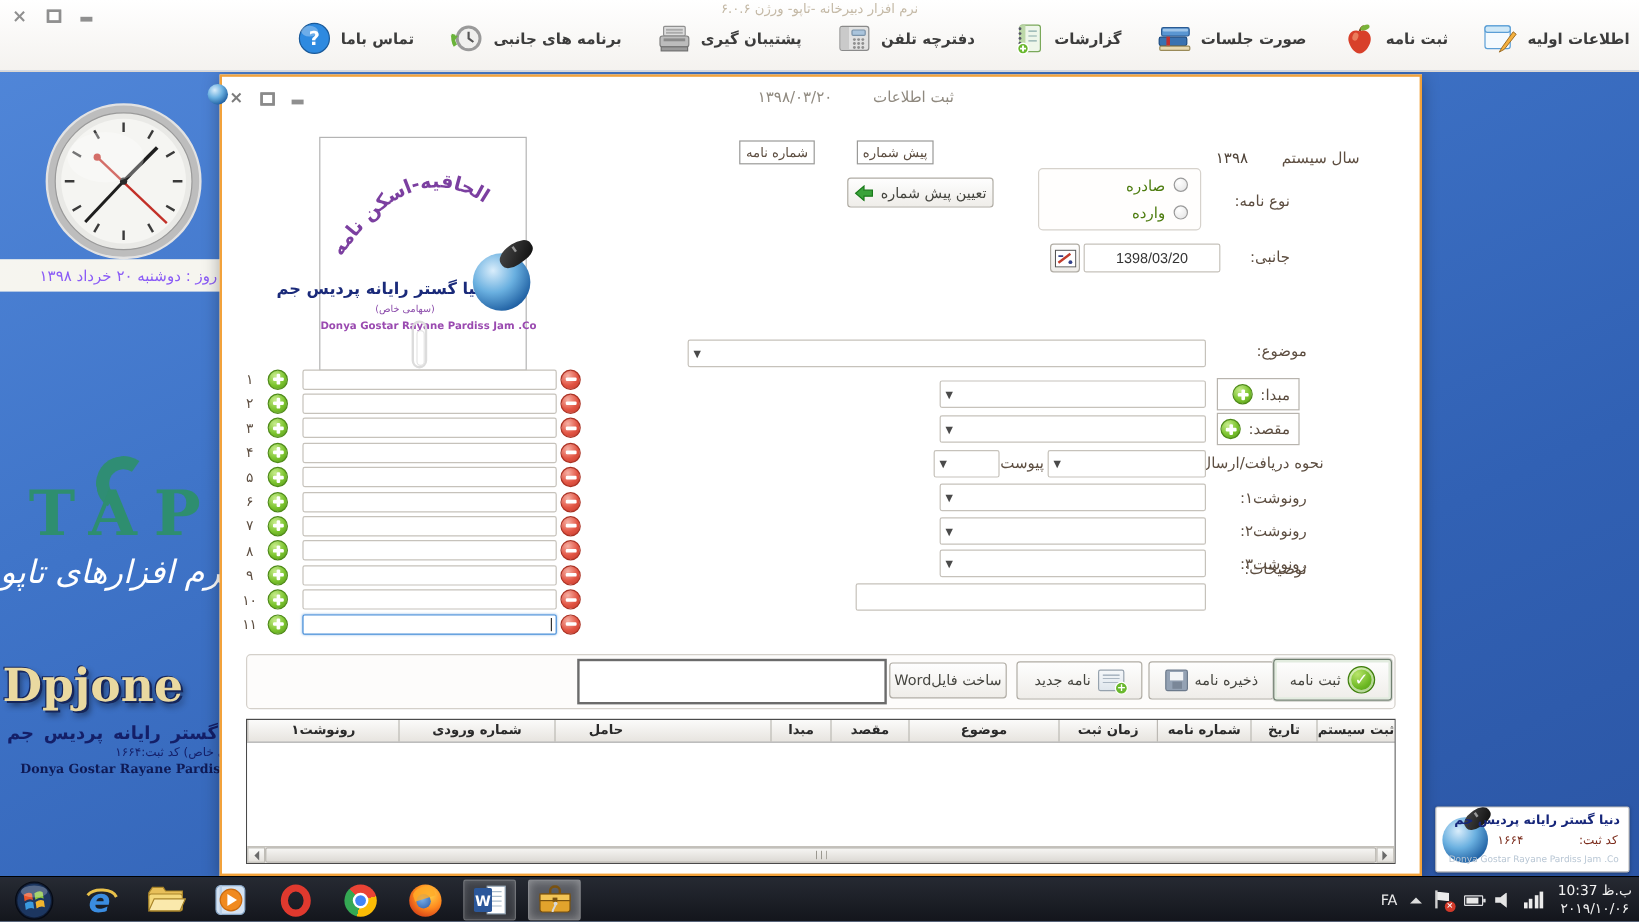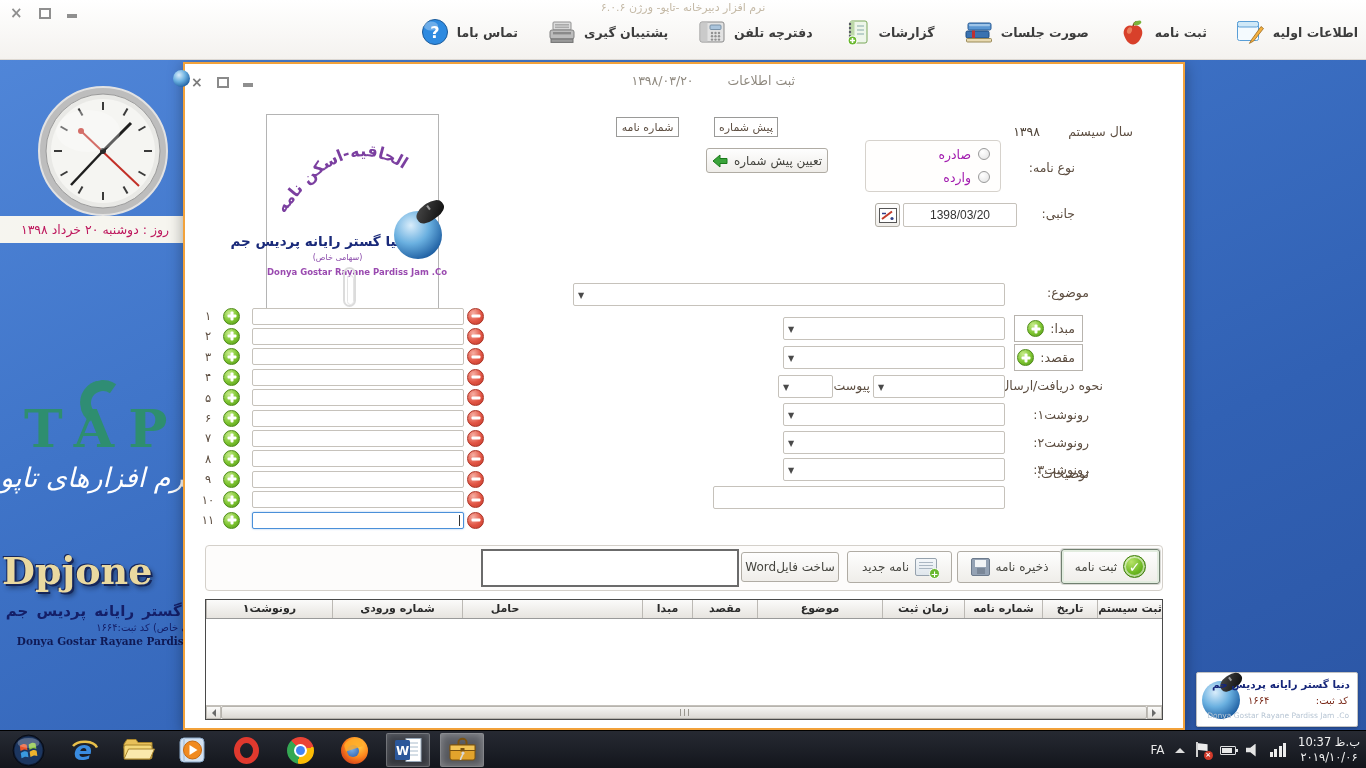--- a/index.html
+++ b/index.html
@@ -18,22 +18,22 @@
   .wp-dpj { position:absolute; left:2px; top:548px; width:340px; font-family:"DejaVu Serif",serif;
             font-weight:bold; font-size:38px; color:#ead9a0; white-space:nowrap;
             text-shadow:2px 2px 0 #16265a, -1px -1px 0 #16265a, 3px 4px 5px rgba(0,0,0,.45); }
   .wp-co { position:absolute; left:0; top:602px; width:215px; text-align:right; color:#141f68; }
   .wp-co-fa { font-size:15px; font-weight:bold; letter-spacing:.5px; word-spacing:3px; white-space:nowrap; }
   .wp-co-reg { font-size:10px; margin-top:2px; white-space:nowrap; }
   .wp-co-en { font-family:"DejaVu Serif",serif; font-weight:bold; font-size:10.5px; margin-top:2px; white-space:nowrap; color:#0f1a55;}
 
   .clock-svg { position:absolute; left:36px; top:84px; }
   .date-banner { position:absolute; left:0; top:216px; width:184px; height:27px;
-                 background:rgba(253,250,240,.96); color:#be185d; font-size:12.5px;
-                 line-height:27px; white-space:nowrap; padding-right:15px; text-align:right; }
+                 background:rgba(253,250,240,.96); color:#8b5cf6; font-size:12.5px;
+                 line-height:27px; white-space:nowrap; padding-right:3px; text-align:right; }
 
   
   .top-toolbar { position:absolute; left:0; top:0; width:1366px; height:60px; z-index:6;
                  background:linear-gradient(#ffffff,#f4f2ef); border-bottom:1px solid #ddd8d2; }
   .win-ctl { position:absolute; left:10px; top:6px; display:flex; gap:16px; align-items:center; }
   .ctl { color:#8f8f8f; cursor:default; }
   .ctl-x { font-size:15px; font-weight:bold; line-height:14px; }
   .ctl-restore { position:relative; width:12px; height:11px; }
   .ctl-restore::before { content:""; position:absolute; left:0; bottom:0; width:8px; height:7px; border:2px solid #8f8f8f; background:#fff;}
   .ctl-restore::after { content:""; position:absolute; right:0; top:0; width:8px; height:7px; border:2px solid #8f8f8f; }
@@ -60,21 +60,21 @@
 
   .f-label { position:absolute; font-size:12.5px; color:#5d4e41; white-space:nowrap; direction:rtl; }
   .f-value { position:absolute; font-size:12.5px; color:#4f4338; direction:rtl; }
   .f-input { position:absolute; background:#fff; border:1px solid #c6c2bb; border-radius:2px; font-size:12px; color:#333; }
   .combo { position:absolute; background:#fff; border:1px solid #c6c2bb; border-radius:2px; }
   .combo-arrow { position:absolute; left:4px; top:50%; transform:translateY(-50%); font-size:8px; color:#4a4a4a; }
   .group-box { position:absolute; border:1px solid #d6d2cc; border-radius:4px; background:#fffefd; }
   .radio-row { display:flex; direction:rtl; align-items:center; gap:7px; padding:3px 10px 0 0; height:23px; }
   .radio-dot { width:12px; height:12px; border-radius:50%; border:1px solid #9a9a9a;
                background:radial-gradient(circle at 35% 30%,#fff,#e2e2e2); }
-  .radio-label { font-size:12.5px; color:#a21caf; }
+  .radio-label { font-size:12.5px; color:#4d7c0f; }
   .tag-box { position:absolute; border:1px solid #9a9a98; background:#fff; font-size:11px; color:#5d4e41;
              display:flex; align-items:center; justify-content:center; direction:rtl; }
   .f-btn { position:absolute; display:flex; align-items:center; justify-content:center; gap:6px;
            background:linear-gradient(#fefefe,#efede9); border:1px solid #b0aca4; border-radius:3px;
            font-size:12px; color:#45453f; font-family:"DejaVu Sans",sans-serif; cursor:pointer; }
   .btn-submit { border:1px solid #708070; box-shadow:inset 0 0 0 2px #e2ecdf, 0 0 0 1px #d8d8d4; }
   .plus-box { position:absolute; border:1px solid #b8b4ae; background:#fff; display:flex; direction:rtl;
               align-items:center; gap:6px; padding:0 7px 0 4px; }
   .ic-plus, .ic-minus { position:relative; display:inline-block; width:17px; height:17px; border-radius:50%; flex:0 0 auto; }
   .ic-plus { background:radial-gradient(circle at 35% 28%,#c8ec8e,#7cc42e 55%,#55961c); border:1px solid #4e8a18; }
@@ -337,20 +337,31 @@
               <rect x="3" y="11" width="24" height="9" rx="2" fill="#bcbcbc" stroke="#808080"></rect>
               <rect x="6" y="13" width="18" height="2.4" fill="#8a8a8a"></rect>
               <rect x="4" y="20" width="22" height="3.4" fill="#9a9a9a" stroke="#707070"></rect>
             </svg>
           </span>
           <span class="tb-label" dir="rtl">پشتیبان گیری</span>
         </div>
         <div class="tb-item">
           <span class="tb-ic">
             <svg width="30" height="30" viewBox="0 0 30 30">
+              <circle cx="16.5" cy="15" r="9.5" fill="#f0f0ee" stroke="#9a9a9a" stroke-width="2.5"></circle>
+              <path d="M16.5 9.5 v5.5 l4 3" stroke="#555" stroke-width="1.8" fill="none"></path>
+              <path d="M5.5 21 a12 12 0 0 1 -1.5-9.5" stroke="#6ab33a" stroke-width="3.2" fill="none"></path>
+              <path d="M1.5 12.5 l3 4.8 3.2-4.5 z" fill="#6ab33a"></path>
+            </svg>
+          </span>
+          <span class="tb-label" dir="rtl">برنامه های جانبی</span>
+        </div>
+        <div class="tb-item">
+          <span class="tb-ic">
+            <svg width="30" height="30" viewBox="0 0 30 30">
               <circle cx="15" cy="15" r="12.5" fill="#2e8ae0" stroke="#1a5a9a"></circle>
               <ellipse cx="11" cy="9" rx="7" ry="4.5" fill="#ffffff" opacity="0.3"></ellipse>
               <text x="15" y="20.5" text-anchor="middle" font-size="16" font-weight="bold" fill="#fff">?</text>
             </svg>
           </span>
           <span class="tb-label" dir="rtl">تماس باما</span>
         </div>
       </div>
   </div>
 

